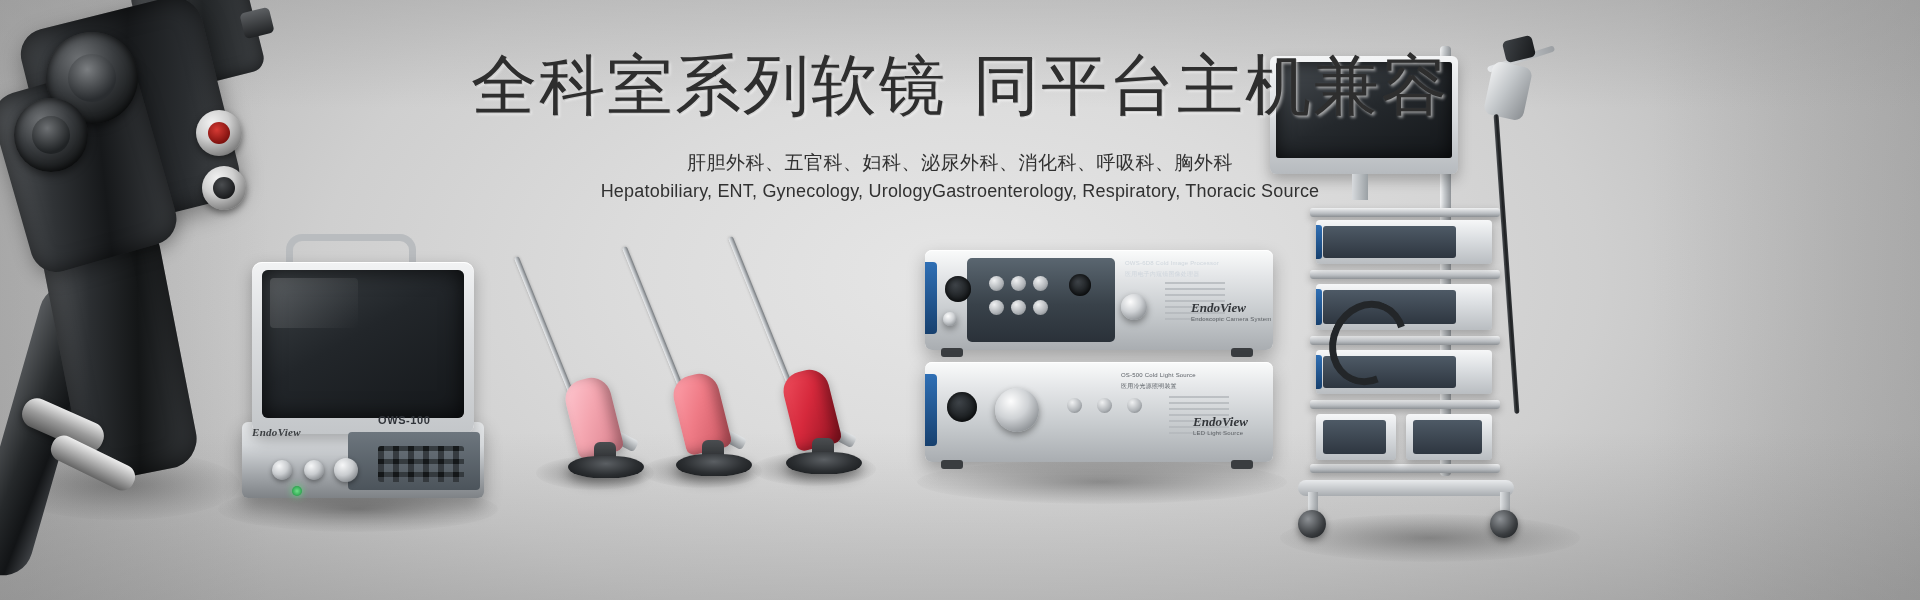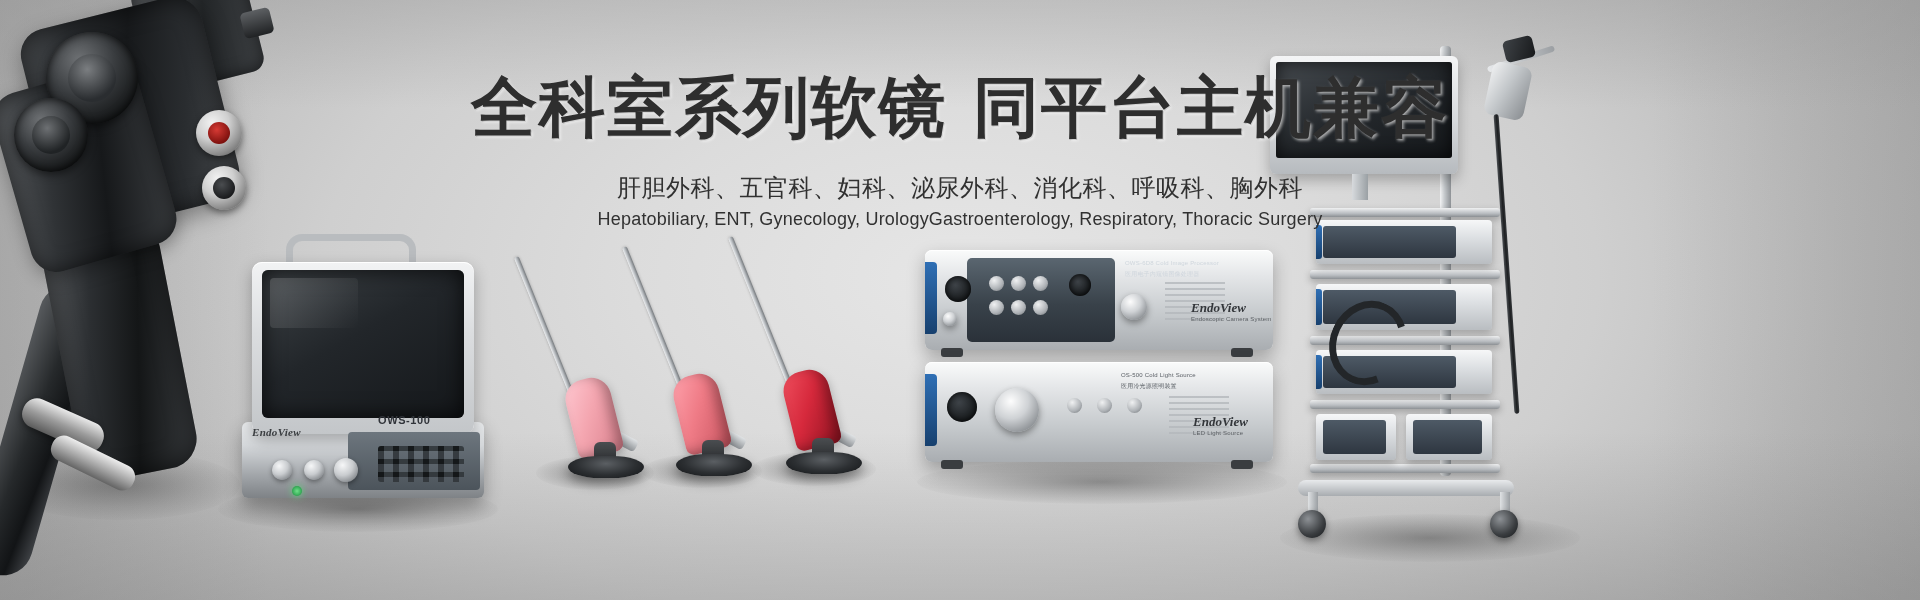--- a/index.html
+++ b/index.html
@@ -19,33 +19,32 @@
     background:
       linear-gradient(to bottom, rgba(150,150,150,.35) 0%, rgba(255,255,255,0) 18%, rgba(255,255,255,0) 72%, rgba(120,120,120,.30) 100%),
       linear-gradient(to right, rgba(130,130,130,.30) 0%, rgba(255,255,255,0) 14%, rgba(255,255,255,0) 86%, rgba(130,130,130,.28) 100%);
   }
 
   
   .text-block{
     position:absolute;left:0;top:48px;width:1920px;text-align:center;z-index:40;
   }
   .headline{
-    font-size:66px;line-height:1.15;font-weight:700;color:#2e2e2e;
+    font-size:66px;line-height:1.15;font-weight:400;color:#2e2e2e;
     letter-spacing:2px;
     text-shadow:2px 2px 3px rgba(255,255,255,.55), 1px 1px 0 rgba(90,90,90,.35);
     white-space:nowrap;
-    margin-top:22px;
   }
   .headline .gap{display:inline-block;width:26px;}
   .subhead{
     margin-top:6px;font-size:30px;font-weight:700;color:#262626;
     letter-spacing:.2px;white-space:nowrap;
   }
   .spec-cn{
-    margin-top:26px;font-size:24px;color:#313131;letter-spacing:.5px;white-space:nowrap;
+    margin-top:26px;font-size:19px;color:#313131;letter-spacing:.5px;white-space:nowrap;
   }
   .spec-en{
     margin-top:5px;font-size:18px;color:#313131;letter-spacing:.2px;white-space:nowrap;
   }
 
   
   .dev{position:absolute;}
   .shadow-ell{
     position:absolute;border-radius:50%;
     background:radial-gradient(ellipse at 50% 50%, rgba(60,60,60,.45) 0%, rgba(90,90,90,.22) 45%, rgba(120,120,120,0) 75%);
@@ -476,16 +475,16 @@
     <div class="cart-leg" style="left:210px;"></div>
     <div class="cart-wheel" style="left:8px;"></div>
     <div class="cart-wheel" style="left:200px;"></div>
   </div>
 
   <div class="text-block">
     <div class="headline">
       <span>全科室系列软镜</span><span class="gap"></span><span>同平台主机兼容</span>
     </div>
     <div class="spec-cn">肝胆外科、五官科、妇科、泌尿外科、消化科、呼吸科、胸外科</div>
-    <div class="spec-en">Hepatobiliary, ENT, Gynecology, UrologyGastroenterology, Respiratory, Thoracic Surgery</div>
+    <div class="spec-en">Hepatobiliary, ENT, Gynecology, UrologyGastroenterology, Respiratory, Thoracic Source</div>
   </div>
 
 </div>
 
 </body></html>

